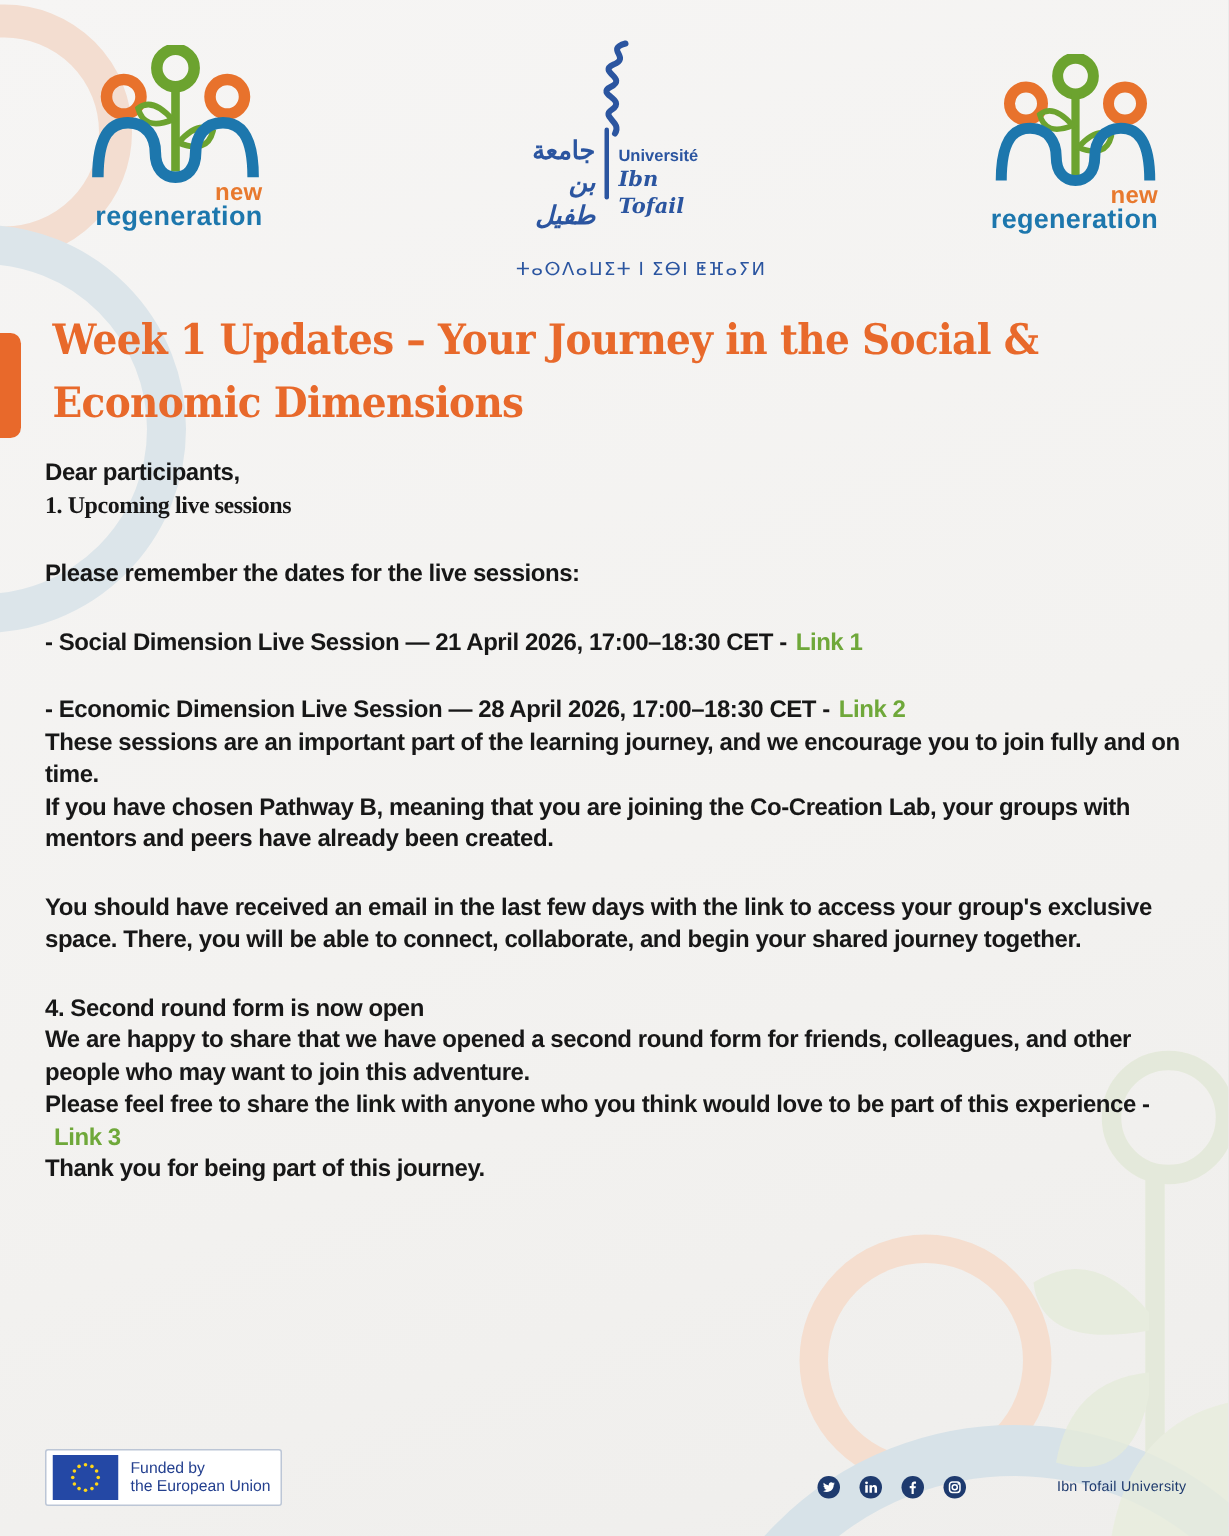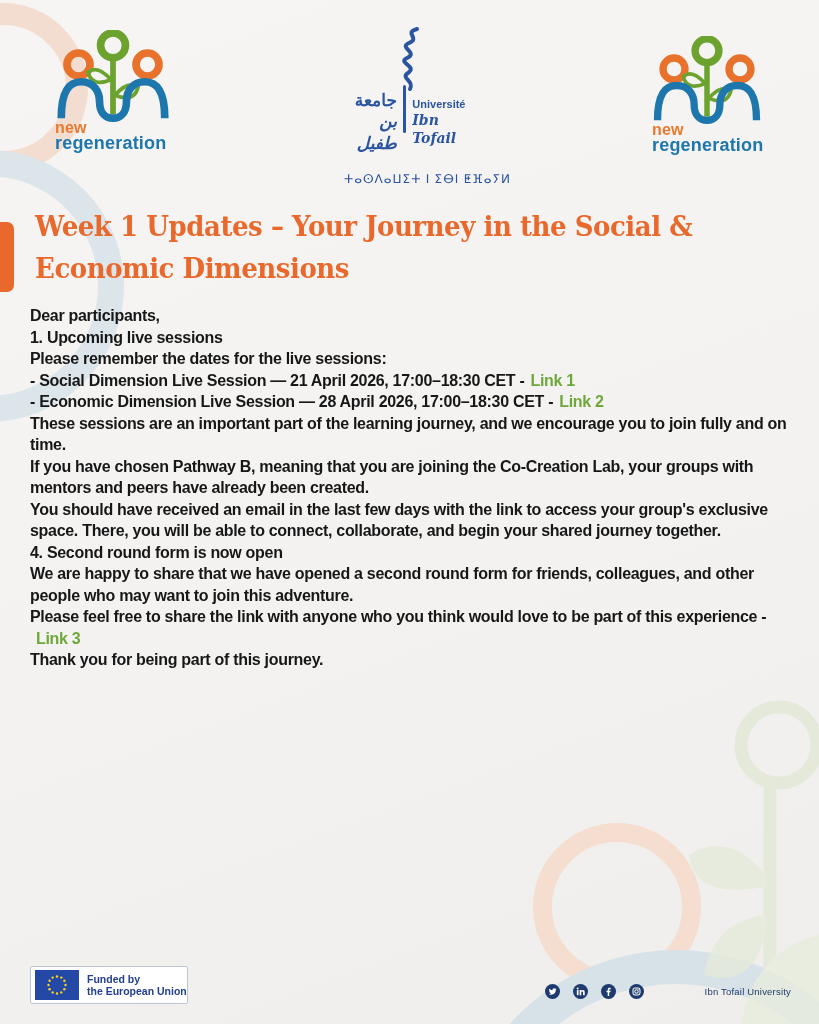--- a/index.html
+++ b/index.html
@@ -8,21 +8,21 @@
         background:linear-gradient(160deg,#f6f5f4 0%,#f3f2f0 55%,#efeeec 100%);}
   
   .ring{position:absolute;border-radius:50%;pointer-events:none;}
   .ring-peach-top{left:-82px;top:3px;width:126px;height:126px;border:22px solid #f3ddd0;}
   .ring-blue-left{left:-148px;top:150px;width:220px;height:220px;border:26px solid #dce5ea;}
   .ring-peach-mid{left:533px;top:823px;width:130px;height:130px;border:19px solid #f5decf;}
   .ring-blue-bottom{left:452px;top:950px;width:380px;height:380px;border:34px solid #d7e2e8;}
   .plant-watermark{position:absolute;right:0;top:690px;pointer-events:none;opacity:.8;}
   
   .header{position:absolute;top:26px;left:0;width:100%;height:150px;}
-  .nr-logo{position:absolute;width:120px;text-align:left;}
+  .nr-logo{position:absolute;width:120px;text-align:right;}
   .nr-logo.left{left:55px;top:4px;}
   .nr-logo.right{left:652px;top:10px;}
   .nr-words{margin-top:-6px;line-height:.95;font-weight:700;letter-spacing:.2px;}
   .nr-word1{display:block;color:#e8792e;font-size:16px;}
   .nr-word2{display:block;color:#1d77ad;font-size:18px;}
   .uni-logo{position:absolute;left:344px;top:0;width:132px;text-align:center;color:#2b55a0;}
   .uni-squiggle{display:block;margin:0 auto -2px auto;}
   .uni-mid{display:flex;justify-content:center;align-items:center;gap:6px;}
   .uni-ar{text-align:right;font-weight:700;font-size:17px;line-height:1.25;}
   .uni-ar .ar2{font-style:italic;}
@@ -35,32 +35,32 @@
   .title-bar{position:absolute;left:0;top:222px;width:14px;height:70px;background:#e8692b;
              border-radius:0 7px 7px 0;}
   h1.title{position:absolute;left:35px;top:206px;margin:0;color:#e8692b;
            font-family:"DejaVu Serif",serif;font-weight:700;font-size:28px;line-height:42px;
            letter-spacing:-.5px;transform:scaleX(.93);transform-origin:left top;white-space:nowrap;}
   h1.title span{display:block;}
   
   .content{position:absolute;left:30px;top:305px;width:762px;color:#171717;
            font-weight:700;font-size:16px;line-height:21.5px;letter-spacing:-.3px;}
   .content p{margin:0;}
-  .mt-xl{margin-top:32px;}
+  .mt-xl{margin-top:32px;font-family:Liberation Serif, serif;}
   .mt-sm{margin-top:8px;}
   .mt-lg{margin-top:42px;}
   .mt-md{margin-top:21px;}
-  .line{display:block;}
+  .line{display:block;margin-top:24px;}
   .link{color:#6fa83a;margin-left:6px;cursor:pointer;}
   
   .eu-badge{position:absolute;left:30px;top:966px;width:158px;height:38px;background:#fff;
             border:1px solid #bcc6d6;border-radius:2px;display:flex;align-items:center;gap:8px;
             padding:0;box-sizing:border-box;}
   .eu-flag{margin-left:4px;flex:0 0 auto;display:block;}
-  .eu-text{color:#24408f;font-weight:700;font-size:10.5px;line-height:12.5px;}
+  .eu-text{color:#24408f;font-weight:400;font-size:10.5px;line-height:12.5px;}
   .eu-text span{display:block;}
   .social-row{position:absolute;right:28px;top:984px;display:flex;align-items:center;gap:13px;}
   .soc{width:15px;height:15px;border-radius:50%;background:#1e3a6e;display:flex;
        align-items:center;justify-content:center;color:#fff;cursor:pointer;}
   .soc svg{display:block;}
   .soc-label{color:#1e3a6e;font-weight:400;font-size:9.5px;letter-spacing:.2px;margin-left:48px;}
 </style>
 </head>
 <body>
 

